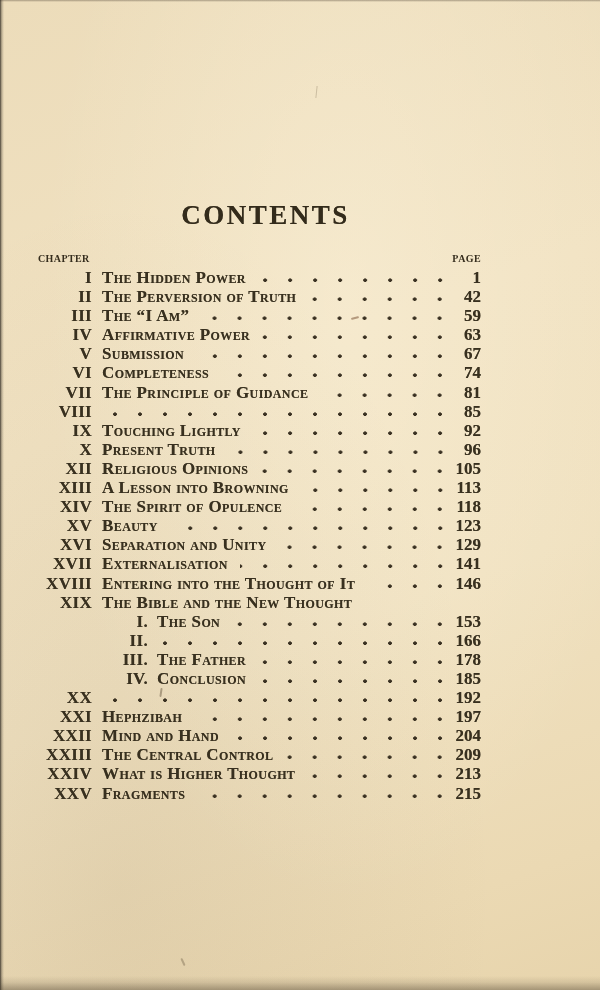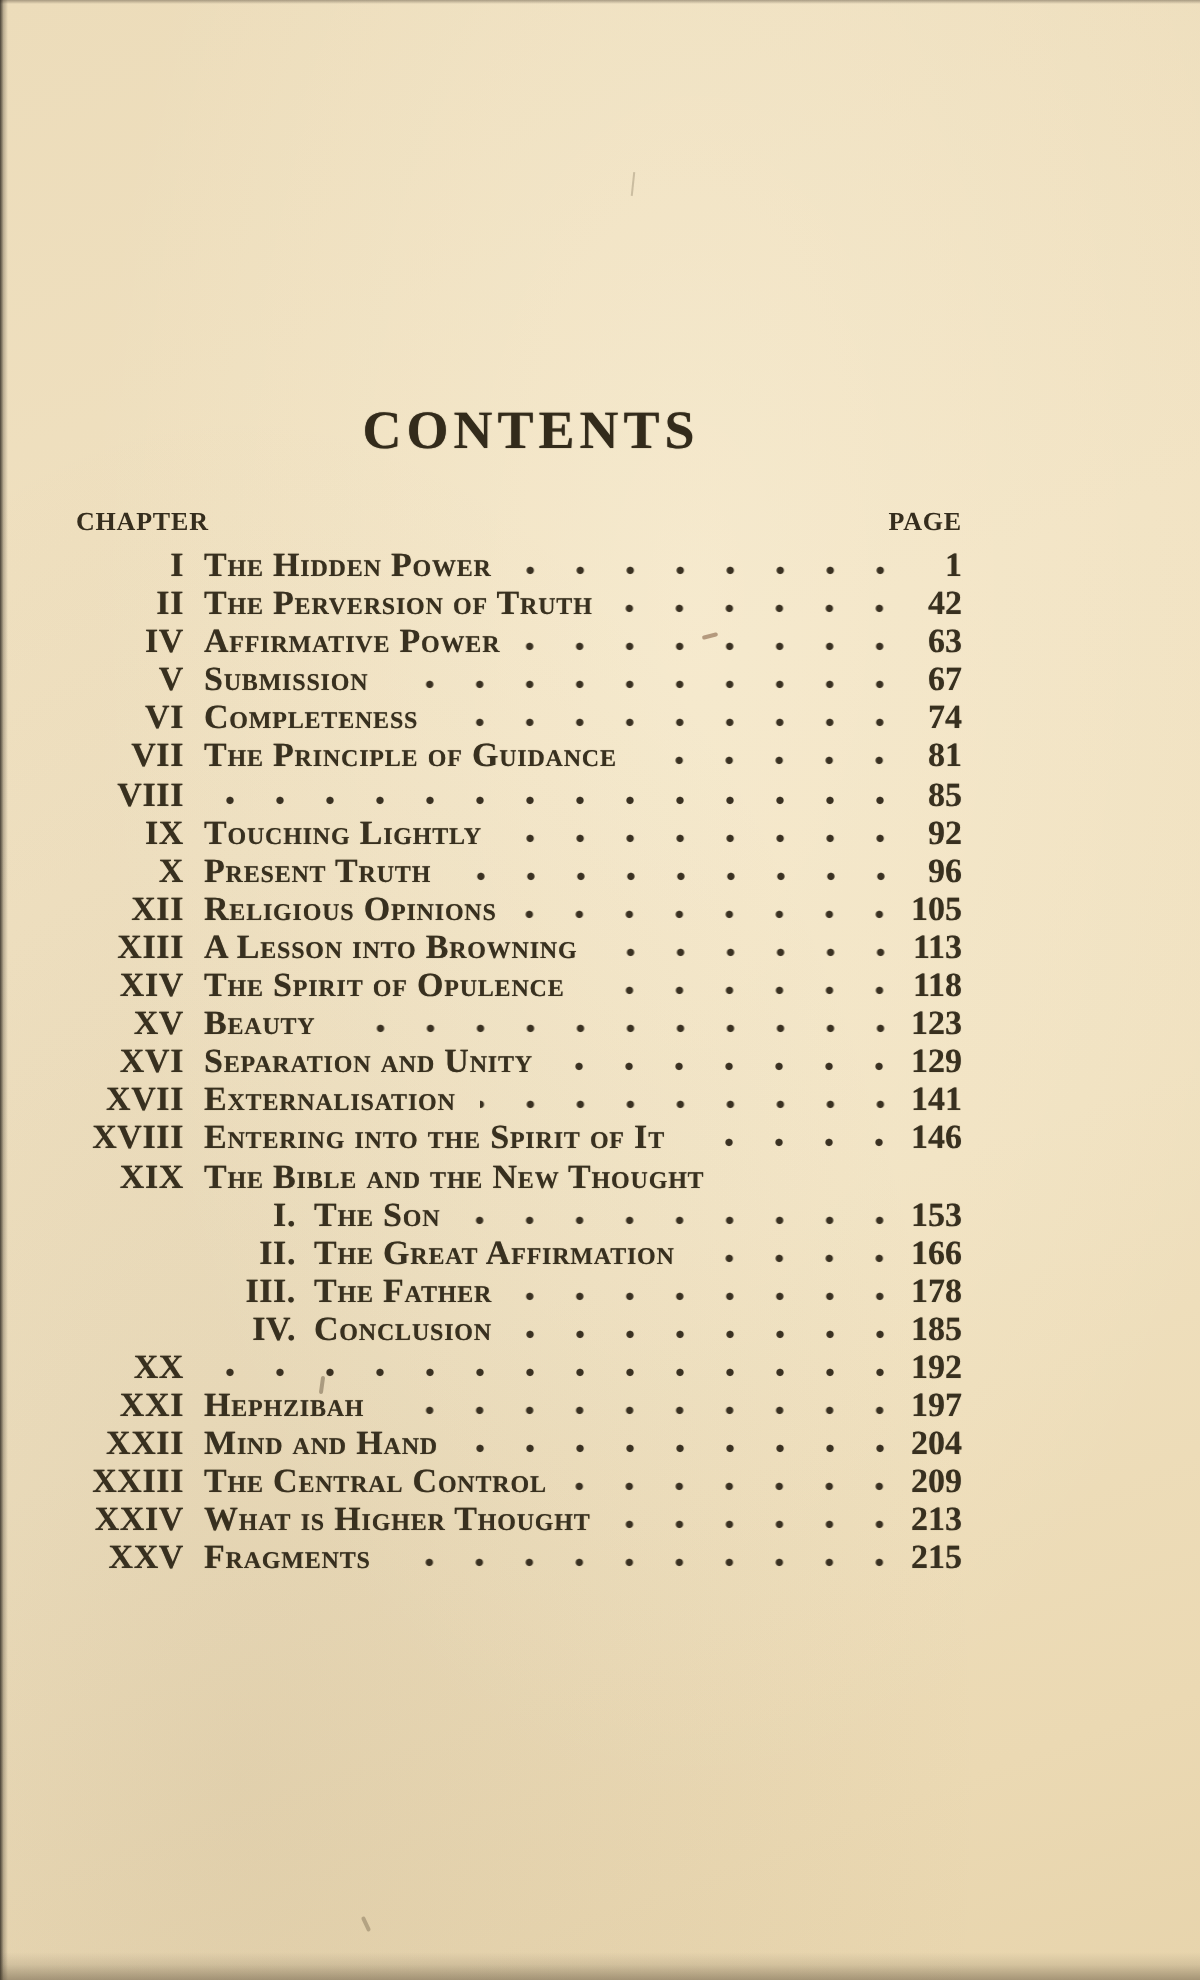--- a/index.html
+++ b/index.html
@@ -46,21 +46,21 @@
     text-align: center;
     text-indent: 12px;
     color: #332b1b;
     text-shadow: 0 0 0.5px rgba(51,43,27,0.65);
   }
   .toc-header {
     display: flex;
     justify-content: space-between;
     align-items: baseline;
     margin-top: 24px;
-    font-size: 13px;
+    font-size: 10px;
     font-weight: bold;
     letter-spacing: 0.4px;
     color: #352d1d;
   }
   .toc {
     margin-top: 4px;
   }
   .row {
     display: flex;
     align-items: baseline;
@@ -130,20 +130,26 @@
     <span class="leader"></span>
     <span class="pg">1</span>
   </div>
         <div class="row">
     <span class="num">II</span>
     <span class="title">The Perversion of Truth</span>
     <span class="leader"></span>
     <span class="pg">42</span>
   </div>
         <div class="row">
+    <span class="num">III</span>
+    <span class="title">The “I Am”</span>
+    <span class="leader"></span>
+    <span class="pg">59</span>
+  </div>
+        <div class="row">
     <span class="num">IV</span>
     <span class="title">Affirmative Power</span>
     <span class="leader"></span>
     <span class="pg">63</span>
   </div>
         <div class="row">
     <span class="num">V</span>
     <span class="title">Submission</span>
     <span class="leader"></span>
     <span class="pg">67</span>
@@ -208,39 +214,38 @@
     <span class="pg">129</span>
   </div>
         <div class="row">
     <span class="num">XVII</span>
     <span class="title">Externalisation</span>
     <span class="leader"></span>
     <span class="pg">141</span>
   </div>
         <div class="row">
     <span class="num">XVIII</span>
-    <span class="title">Entering into the Spirit of It</span>
+    <span class="title">Entering into the Thought of It</span>
     <span class="leader"></span>
     <span class="pg">146</span>
   </div>
         <div class="row nodots">
     <span class="num">XIX</span>
     <span class="title">The Bible and the New Thought</span>
     <span class="leader"></span>
     <span class="pg"></span>
   </div>
         <div class="row sub">
     <span class="num">I.</span>
     <span class="title">The Son</span>
     <span class="leader"></span>
     <span class="pg">153</span>
   </div>
         <div class="row sub">
     <span class="num">II.</span>
-    <span class="title">The Great Affirmation</span>
     <span class="leader"></span>
     <span class="pg">166</span>
   </div>
         <div class="row sub">
     <span class="num">III.</span>
     <span class="title">The Father</span>
     <span class="leader"></span>
     <span class="pg">178</span>
   </div>
         <div class="row sub">

